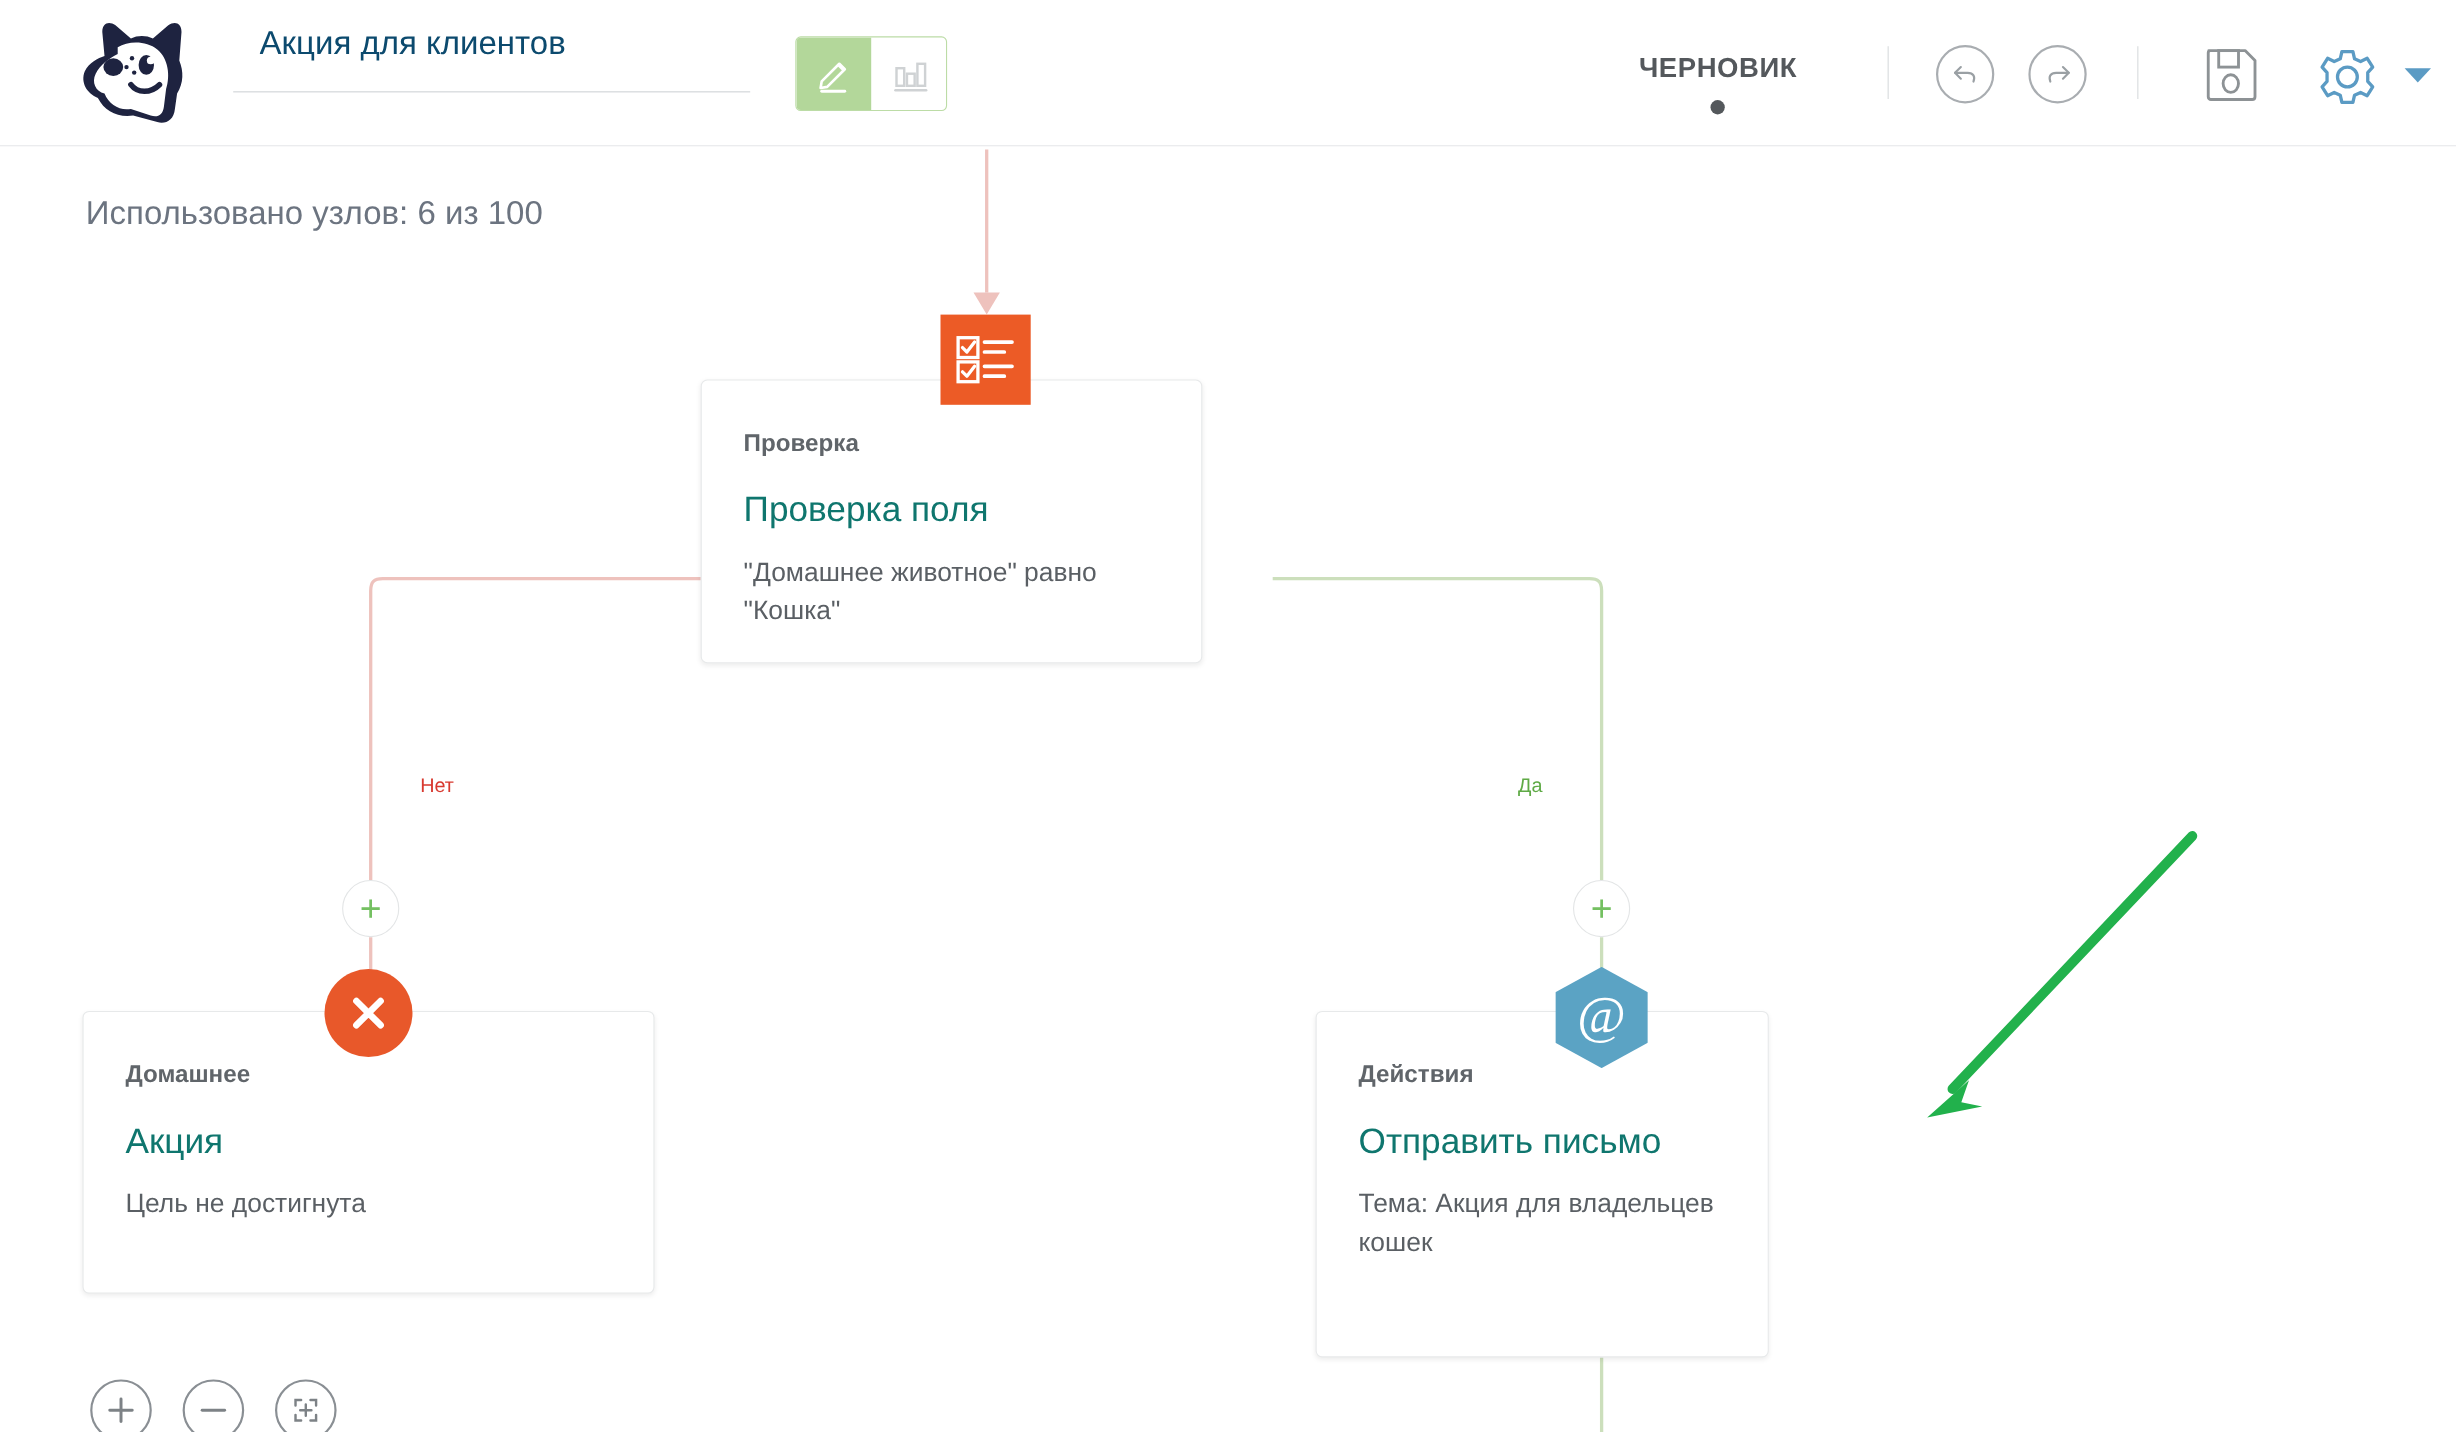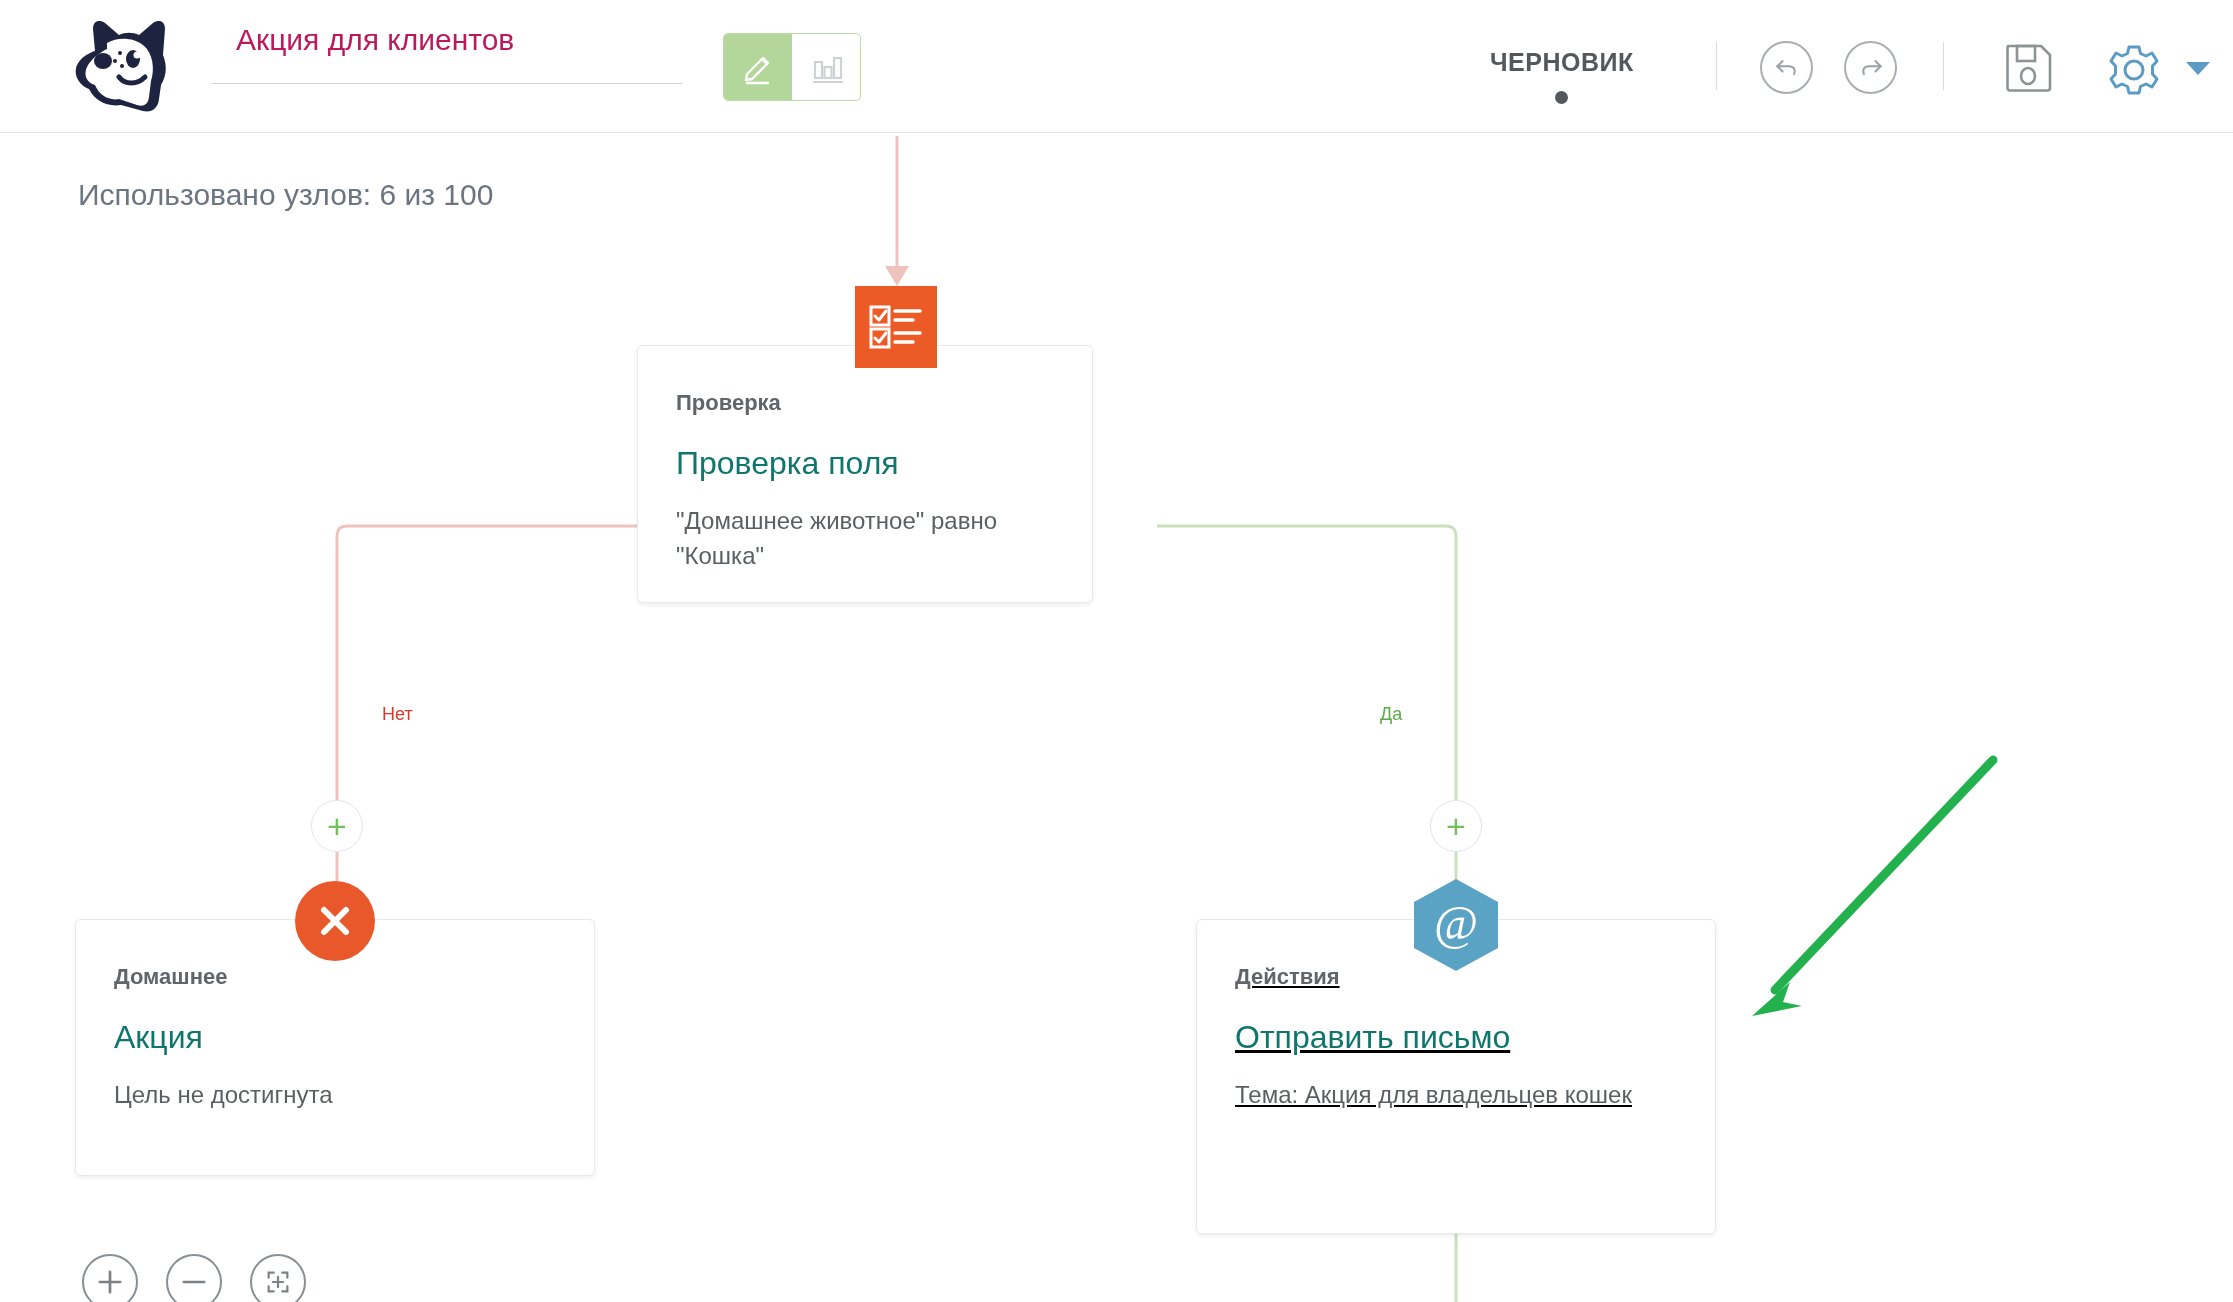--- a/index.html
+++ b/index.html
@@ -16,21 +16,21 @@
     position: absolute; left: 0; top: 0; width: 2233px; height: 133px;
     background: #ffffff;
     border-bottom: 1px solid #e6e8ea;
     display: flex; align-items: center;
   }
   .logo { position: absolute; left: 63px; top: 13px; width: 112px; height: 104px; }
   .title-field {
     position: absolute; left: 212px; top: 22px; width: 470px; height: 62px;
     border: none; border-bottom: 1px solid #cfd3d6;
     font-family: "Liberation Sans", sans-serif;
-    font-size: 30px; color: #be185d; background: transparent;
+    font-size: 30px; color: #0c4a6e; background: transparent;
     padding: 0 0 25px 24px; outline: none;
   }
   .mode-toggle {
     position: absolute; left: 723px; top: 33px;
     width: 138px; height: 68px;
     border: 1px solid #bcdca6; border-radius: 5px;
     display: flex; overflow: hidden; background: #fff;
   }
   .mode-btn { width: 69px; height: 66px; display:flex; align-items:center; justify-content:center; }
   .mode-btn.active { background: #b3d79a; }
@@ -73,21 +73,21 @@
     box-shadow: 0 2px 5px rgba(0,0,0,.07);
   }
   .card-kind { font-size:22px; font-weight:bold; color:#60656a; }
   .card-title { font-size:32px; color:#0f766e; margin-top:28px; line-height:1.2; }
   .card-desc { font-size:24px; color:#5a5f64; margin-top:22px; line-height:1.45; }
   .card-inner { padding: 44px 38px; }
 
   
   #card-check { left: 637px; top: 211px; width: 456px; height: 258px; }
   #card-result { left: 75px; top: 785px; width: 520px; height: 257px; }
-  #card-action { left: 1196px; top: 785px; width: 520px; height: 315px; text-decoration: underline; }
+  #card-action { left: 1196px; top: 785px; width: 412px; height: 315px; }
 
   
   .badge-check {
     position:absolute; left:855px; top:152px; width:82px; height:82px;
     background:#ec5b26; display:flex; align-items:center; justify-content:center;
   }
   .badge-x {
     position:absolute; left: 295px; top: 747px; width:80px; height:80px;
     background:#e8582a; border-radius:50%;
     display:flex; align-items:center; justify-content:center;

